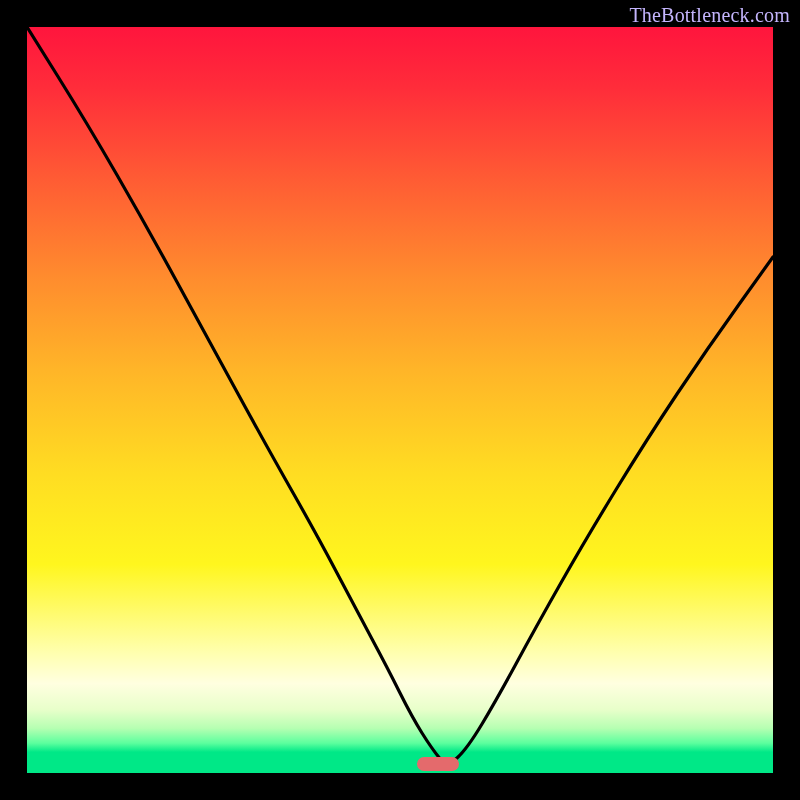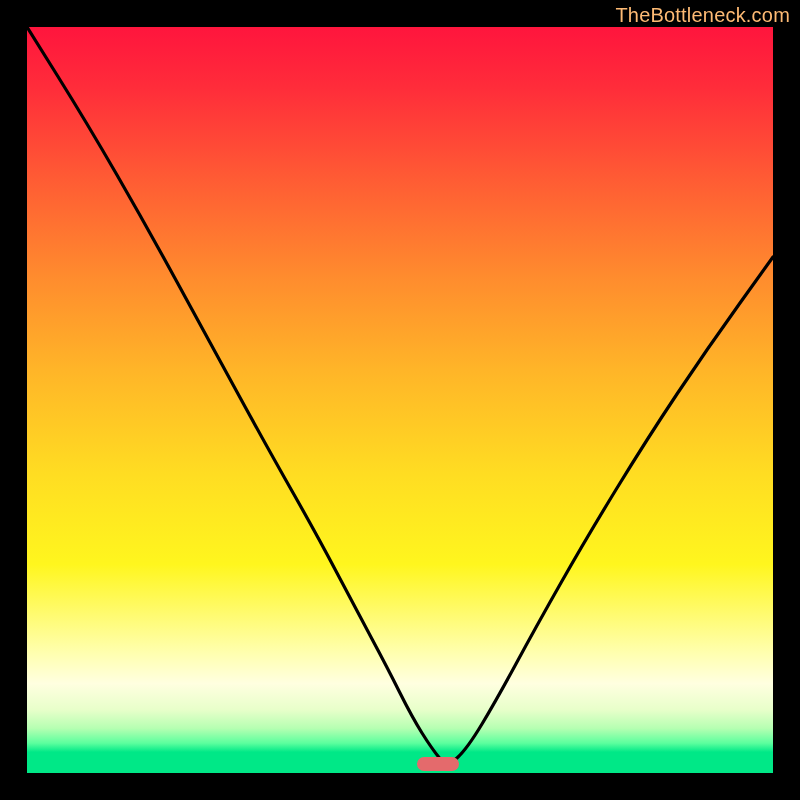--- a/index.html
+++ b/index.html
@@ -60,24 +60,25 @@
     position: absolute;
     width: 42px;
     height: 14px;
     border-radius: 7px;
     background: #e46a6c;
   }
   .watermark {
     position: absolute;
     top: 4px;
     right: 10px;
-    color: #fdba74;
+    color: #c4b5fd;
     font-size: 20px;
     letter-spacing: 0.2px;
     font-weight: 500;
+    font-family: Liberation Serif, serif;
   }
 </style>
 </head>
 <body>
 
 <div class="frame">
 
   <div class="plot-area">
     <div class="gradient"></div>
 

